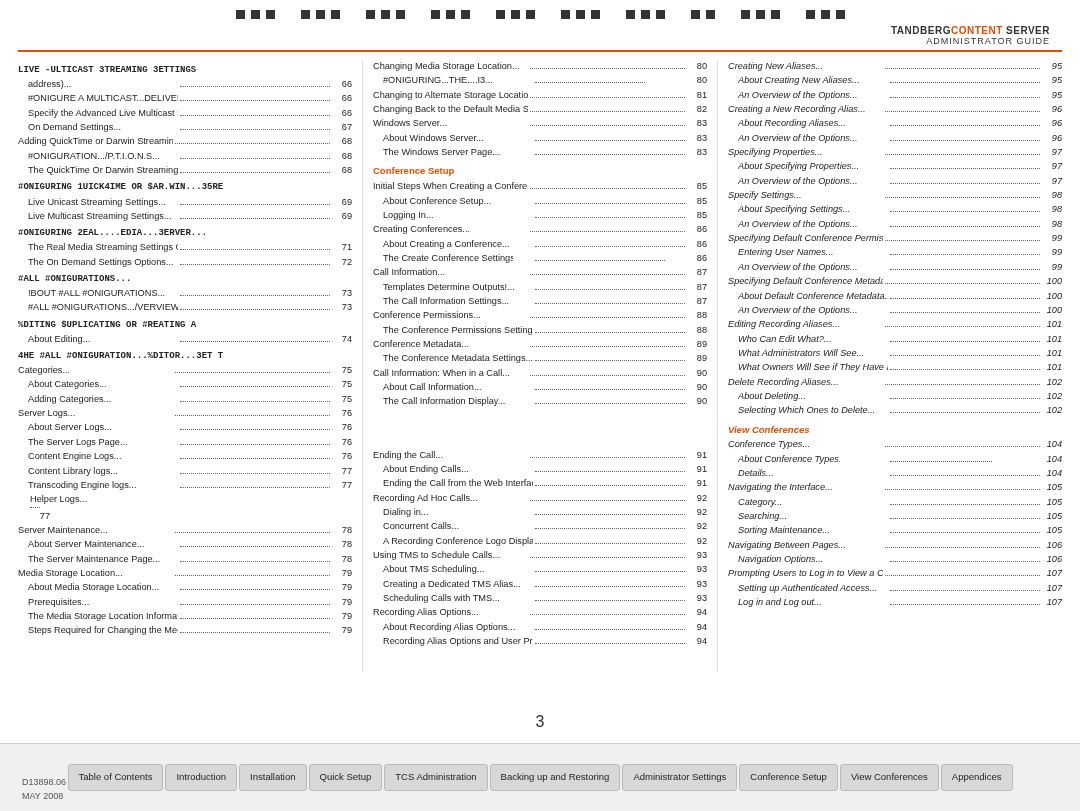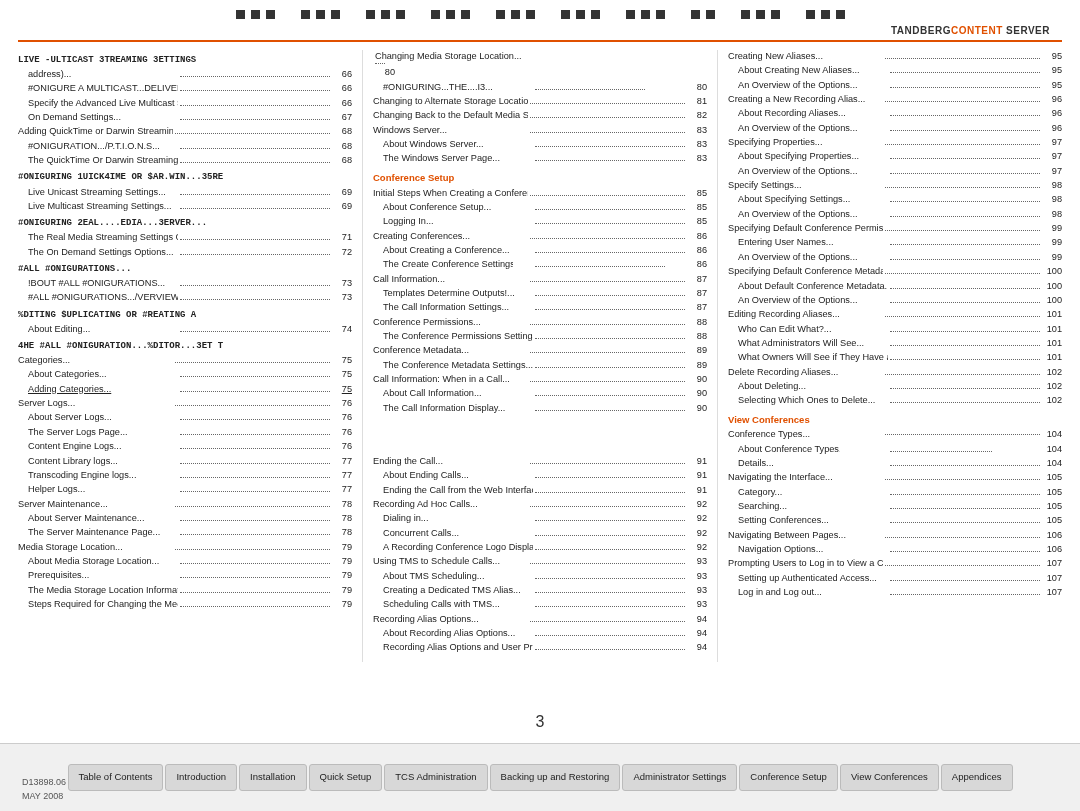--- a/index.html
+++ b/index.html
@@ -60,21 +60,21 @@
       overflow: hidden;
     }
 
     .col {
       flex: 1;
       padding: 0 8px;
       font-size: 9.5px;
       line-height: 1.45;
     }
     .col:first-child { padding-left: 0; }
-    .col:last-child { padding-right: 0; }
+    .col:last-child { padding-right: 0; font-style: italic; }
 
     .col-divider {
       width: 1px;
       background: #ddd;
       margin: 0 2px;
     }
 
     .toc-entry {
       display: flex;
       justify-content: space-between;
@@ -218,20 +218,21 @@
   <span class="sq-gap"></span>
   <span class="sq"></span>
     <span class="sq"></span>
     <span class="sq"></span>
 </div>
 
 <div class="header">
   <span>
     <span class="brand-tandberg">TANDBERG</span><span class="brand-content">CONTENT</span><span class="brand-server"> SERVER</span>
   </span>
+  <span class="sub">ADMINISTRATOR GUIDE</span>
 </div>
 
 <div class="orange-line"></div>
 
 <div class="main-content">
 
   <div class="col" id="col1">
       <div class="toc-section-title monospace">LIVE -ULTICAST 3TREAMING 3ETTINGS</div>
       <div class="toc-entry" style="padding-left: 10px;">
         <span class="title">address)...</span>
@@ -311,21 +312,21 @@
       <div class="toc-entry" style="padding-left: 0px;">
         <span class="title">Categories...</span>
         <span class="dots"></span>
         <span class="page">75</span>
       </div>
       <div class="toc-entry" style="padding-left: 10px;">
         <span class="title">About Categories...</span>
         <span class="dots"></span>
         <span class="page">75</span>
       </div>
-      <div class="toc-entry" style="padding-left: 10px; text-decoration: underline;">
+      <div class="toc-entry" style="padding-left: 10px;">
         <span class="title">Adding Categories...</span>
         <span class="dots"></span>
         <span class="page">75</span>
       </div>
       <div class="toc-entry" style="padding-left: 0px;">
         <span class="title">Server Logs...</span>
         <span class="dots"></span>
         <span class="page">76</span>
       </div>
       <div class="toc-entry" style="padding-left: 10px;">
@@ -346,21 +347,21 @@
       <div class="toc-entry" style="padding-left: 10px;">
         <span class="title">Content Library logs...</span>
         <span class="dots"></span>
         <span class="page">77</span>
       </div>
       <div class="toc-entry" style="padding-left: 10px;">
         <span class="title">Transcoding Engine logs...</span>
         <span class="dots"></span>
         <span class="page">77</span>
       </div>
-      <div class="toc-entry" style="padding-left: 10px;">
+      <div class="toc-entry" style="padding-left: 10px; flex-direction: column;">
         <span class="title">Helper Logs...</span>
         <span class="dots"></span>
         <span class="page">77</span>
       </div>
       <div class="toc-entry" style="padding-left: 0px;">
         <span class="title">Server Maintenance...</span>
         <span class="dots"></span>
         <span class="page">78</span>
       </div>
       <div class="toc-entry" style="padding-left: 10px;">
@@ -395,21 +396,21 @@
       </div>
       <div class="toc-entry" style="padding-left: 10px;">
         <span class="title">Steps Required for Changing the Media Storage Location</span>
         <span class="dots"></span>
         <span class="page">79</span>
       </div>
     </div>
   <div class="col-divider"></div>
 
   <div class="col" id="col2">
-      <div class="toc-entry" style="padding-left: 0px; flex-direction: column;">
+      <div class="toc-entry" style="padding-left: 0px;">
         <span class="title">Changing Media Storage Location...</span>
         <span class="dots"></span>
         <span class="page">80</span>
       </div>
       <div class="toc-entry" style="padding-left: 10px; gap: 40px;">
         <span class="title">#ONIGURING...THE....I3...</span>
         <span class="dots"></span>
         <span class="page">80</span>
       </div>
       <div class="toc-entry" style="padding-left: 0px;">
@@ -711,21 +712,21 @@
         <span class="title">About Deleting...</span>
         <span class="dots"></span>
         <span class="page">102</span>
       </div>
       <div class="toc-entry" style="padding-left: 10px;">
         <span class="title">Selecting Which Ones to Delete...</span>
         <span class="dots"></span>
         <span class="page">102</span>
       </div>
       <div class="toc-orange-title">View Conferences</div>
-      <div class="toc-entry" style="padding-left: 0px; align-items: center;">
+      <div class="toc-entry" style="padding-left: 0px;">
         <span class="title">Conference Types...</span>
         <span class="dots"></span>
         <span class="page">104</span>
       </div>
       <div class="toc-entry" style="padding-left: 10px; gap: 48px;">
         <span class="title">About Conference Types...</span>
         <span class="dots"></span>
         <span class="page">104</span>
       </div>
       <div class="toc-entry" style="padding-left: 10px;">
@@ -742,21 +743,21 @@
         <span class="title">Category...</span>
         <span class="dots"></span>
         <span class="page">105</span>
       </div>
       <div class="toc-entry" style="padding-left: 10px;">
         <span class="title">Searching...</span>
         <span class="dots"></span>
         <span class="page">105</span>
       </div>
       <div class="toc-entry" style="padding-left: 10px;">
-        <span class="title">Setting Conferences...</span>
+        <span class="title">Sorting Maintenance...</span>
         <span class="dots"></span>
         <span class="page">105</span>
       </div>
       <div class="toc-entry" style="padding-left: 0px;">
         <span class="title">Navigating Between Pages...</span>
         <span class="dots"></span>
         <span class="page">106</span>
       </div>
       <div class="toc-entry" style="padding-left: 10px;">
         <span class="title">Navigation Options...</span>

